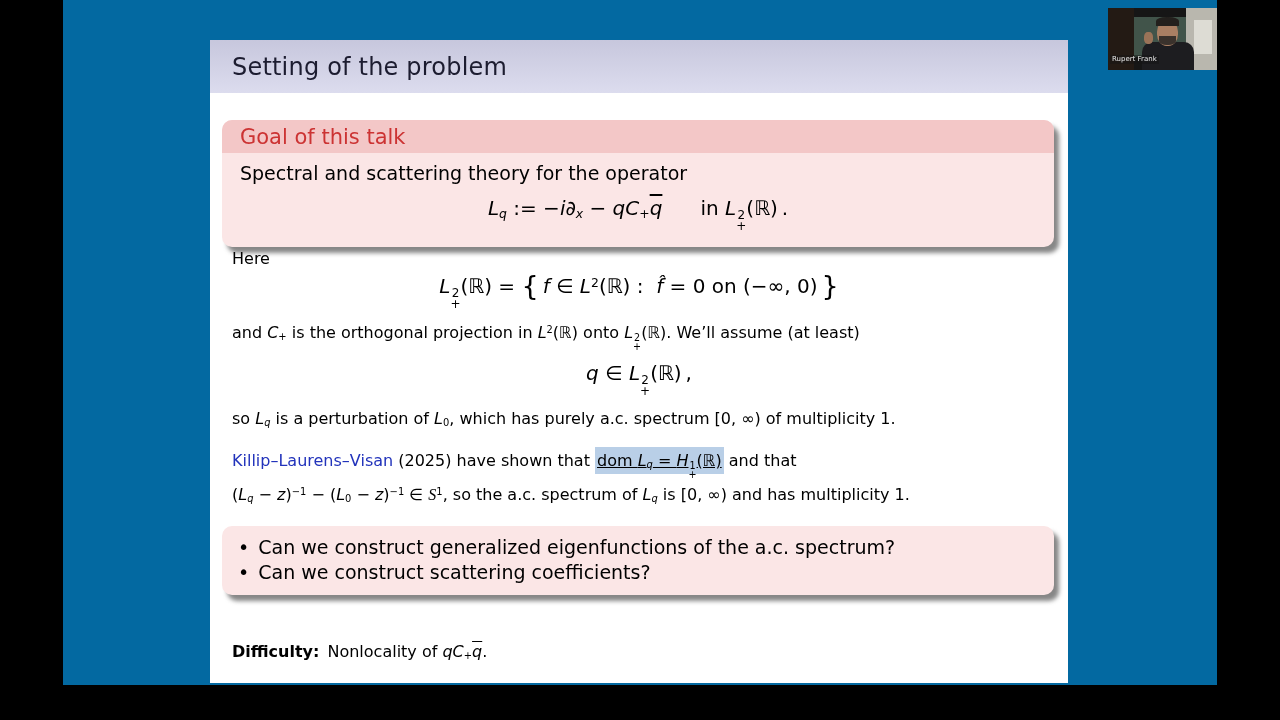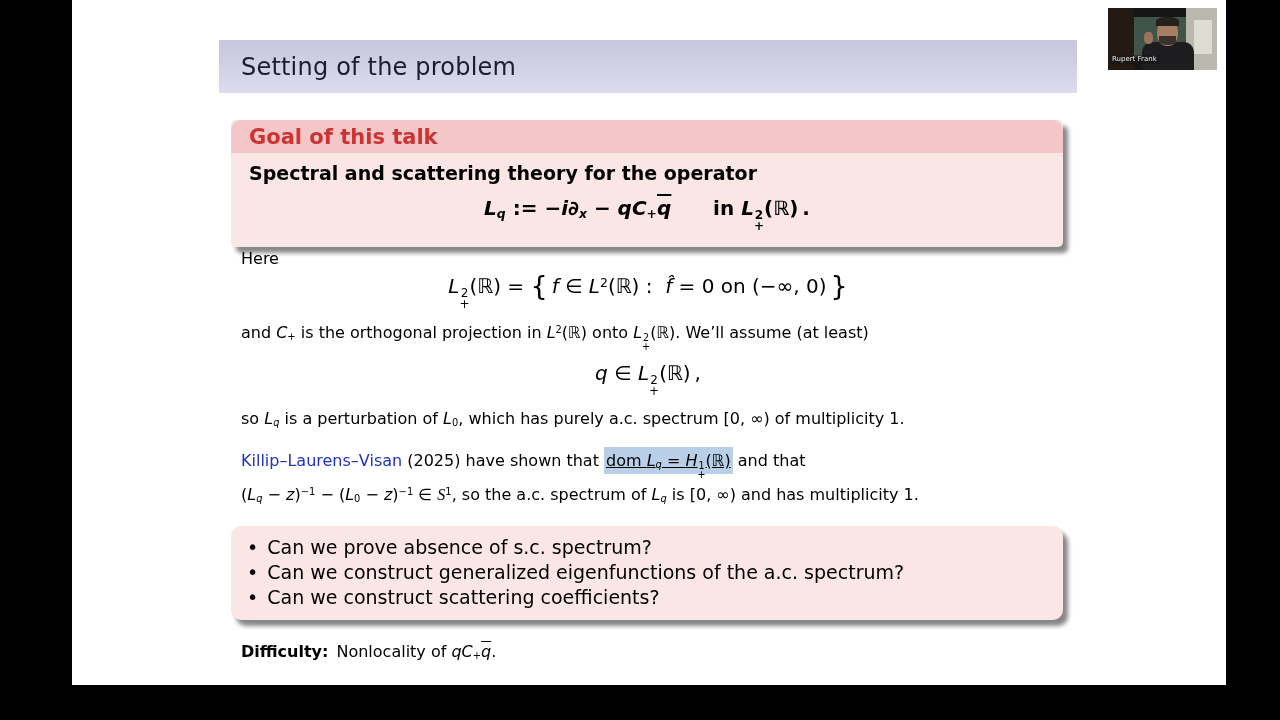--- a/index.html
+++ b/index.html
@@ -3,42 +3,41 @@
 <meta charset="utf-8">
 <style>
   html,body{margin:0;padding:0;}
   body{
     width:1280px;height:720px;position:relative;overflow:hidden;
     background:#000;
     font-family:"DejaVu Sans","Liberation Sans",sans-serif;
   }
   
   .stage{
-    position:absolute;left:72px;top:0;width:1154px;height:685px;
-    background:#ffffff;
+    position:absolute;left:63px;top:0;width:1154px;height:685px;
+    background:#0369a1;
   }
   
   .slide{
     position:absolute;left:210px;top:40px;width:858px;height:643px;
     background:#ffffff;color:#000;
   }
   .titlebar{
     position:absolute;left:0;top:0;width:100%;height:53px;
     background:linear-gradient(#c7c7dd,#dcdcee);
     display:flex;align-items:center;
   }
   .titlebar .t{
     margin-left:22px;font-size:24px;color:#1c1c30;letter-spacing:0.2px;
   }
   .goalbox{
     position:absolute;left:12px;top:80px;width:832px;
-    border-radius:5px;
+    border-radius:10px;
     box-shadow:5px 6px 4px rgba(70,70,70,0.65);
     background:#fbe6e6;
-    font-weight:bold;
   }
   .goalbox .hd{
     background:#f3c7c7;color:#cc3333;font-size:21px;
     padding:5px 18px 4px 18px;border-radius:10px 10px 0 0;
   }
   .goalbox .bd{padding:9px 18px 14px 18px;font-size:19px;}
   .goalbox .frm{margin-top:12px;text-align:center;font-size:20px;}
   .bodyline{position:absolute;left:22px;width:814px;font-size:16px;line-height:26px;}
   .centerline{position:absolute;left:0;width:100%;text-align:center;font-size:20px;}
   .qbox{
@@ -123,21 +122,20 @@
 
     <div class="bodyline" style="top:408px;">
       <span class="blue">Killip–Laurens–Visan</span><span> (2025) have shown that </span><span class="hl">dom <i>L</i><sub><i>q</i></sub> = <i>H</i><span class="ss">
             <span>1</span>
             <span>+</span>
           </span>(ℝ)</span><span> and that</span><br>
       <span>(<i>L</i><sub><i>q</i></sub> − <i>z</i>)<sup>−1</sup> − (<i>L</i><sub>0</sub> − <i>z</i>)<sup>−1</sup> ∈ <span class="scr">S</span><sup>1</sup>, so the a.c. spectrum of <i>L</i><sub><i>q</i></sub> is [0, ∞) and has multiplicity 1.</span>
     </div>
 
     <div class="qbox">
-      <div class="qrow">Can we prove absence of s.c. spectrum?</div>
       <div class="qrow">Can we construct generalized eigenfunctions of the a.c. spectrum?</div>
       <div class="qrow">Can we construct scattering coefficients?</div>
     </div>
 
     <div class="bodyline" style="top:599px;">
       <span class="bold">Difficulty:</span><span> Nonlocality of <i>qC</i><sub>+</sub><i class="bar">q</i>.</span>
     </div>
   </div>
 
 </div>

